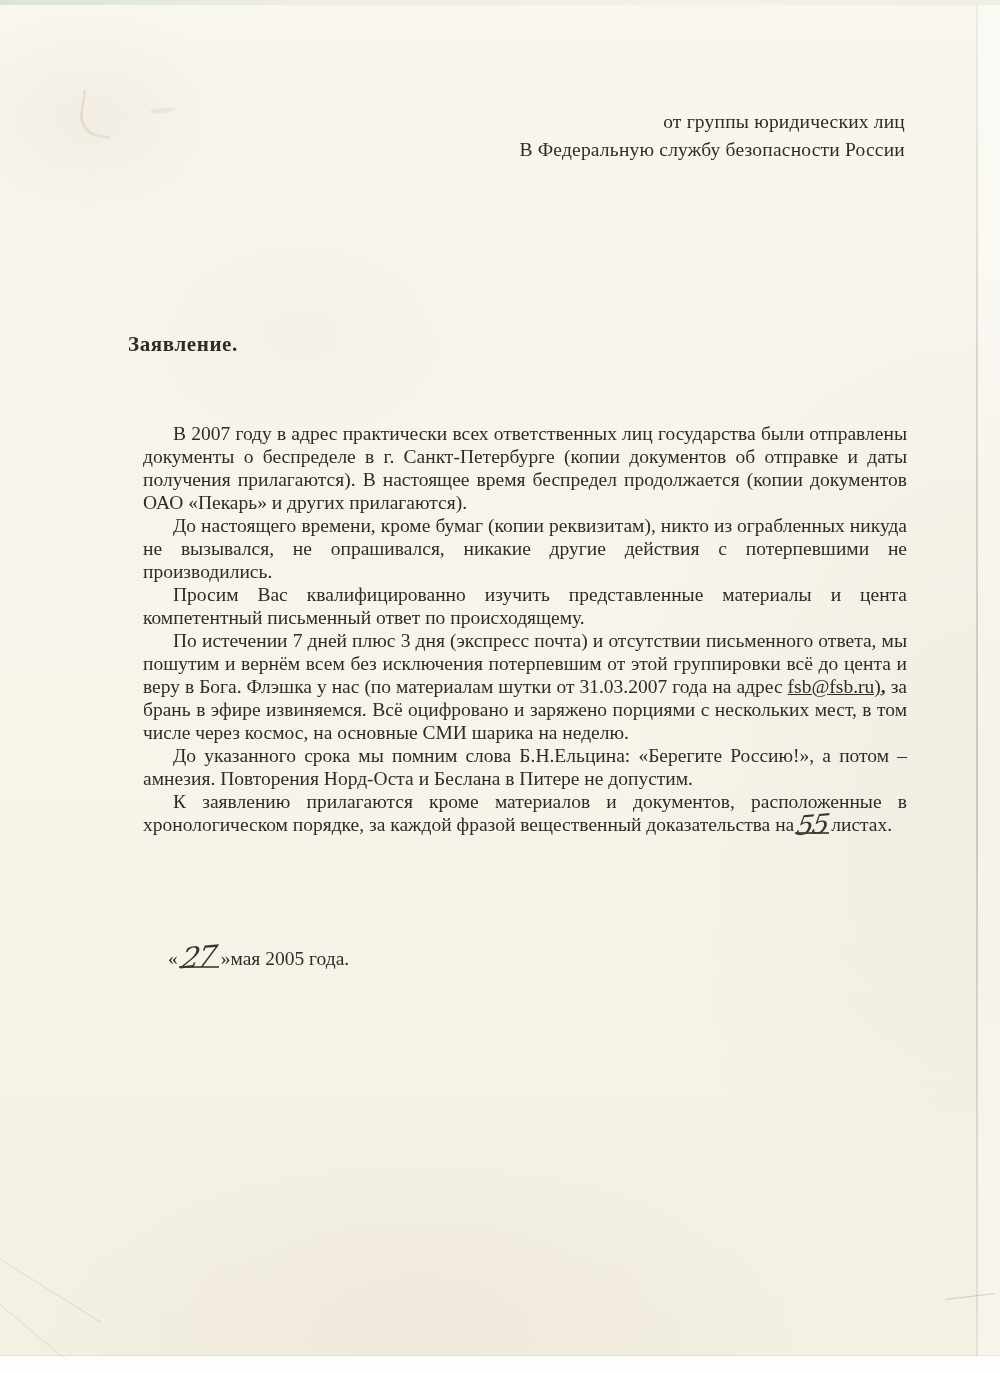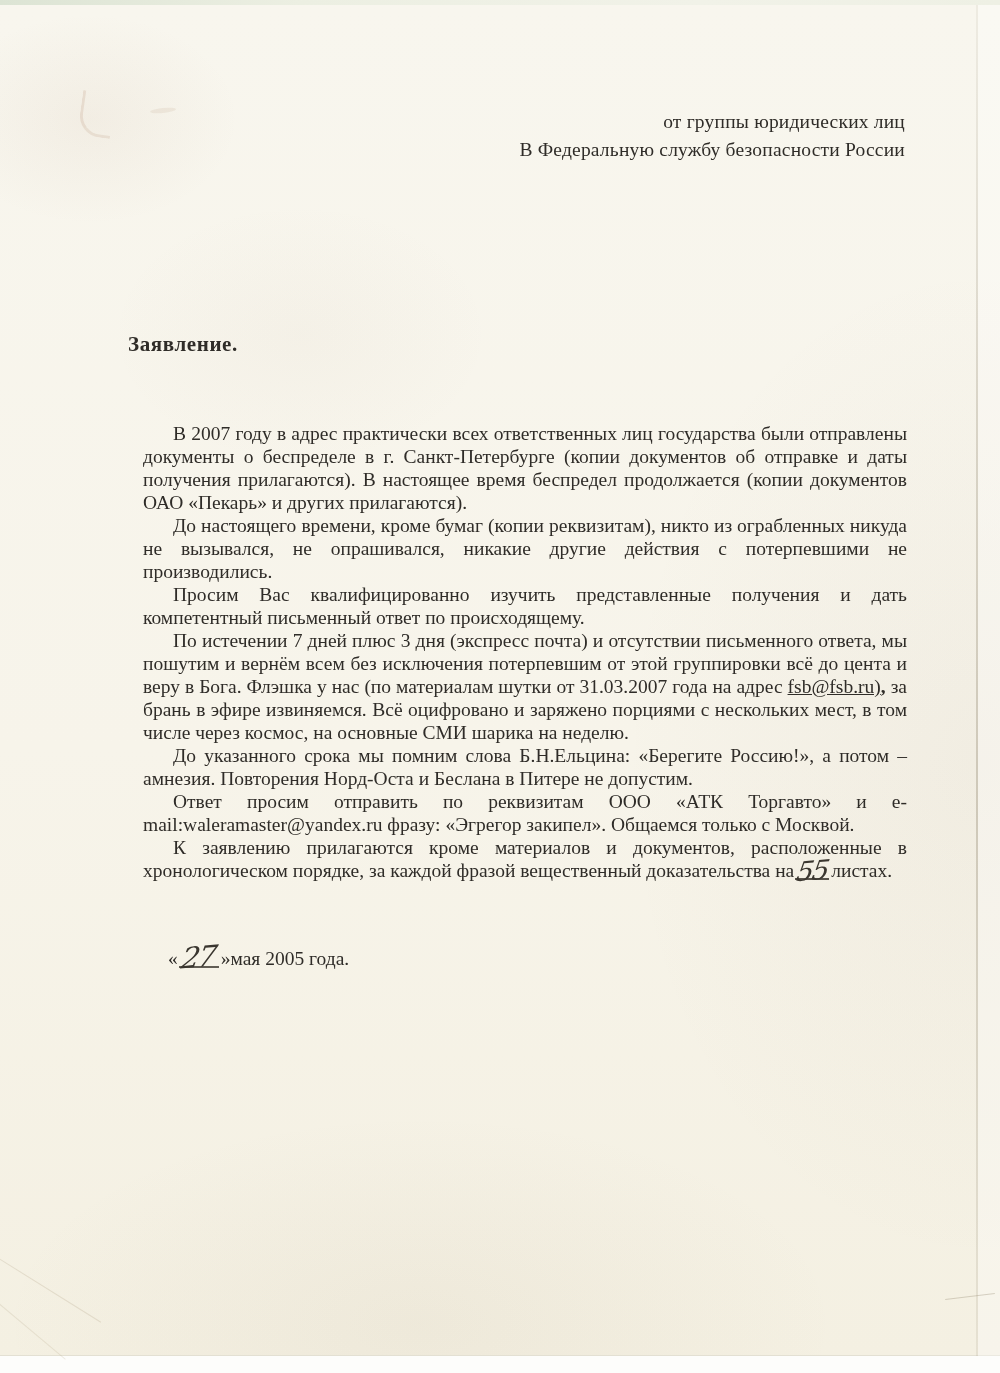--- a/index.html
+++ b/index.html
@@ -143,23 +143,22 @@
   <div class="recipient txt">
     <div>от группы юридических лиц</div>
     <div>В Федеральную службу безопасности России</div>
   </div>
 
   <div class="doc-title txt">Заявление.</div>
 
   <div class="body-text txt">
     <p>В 2007 году в адрес практически всех ответственных лиц государства были отправлены документы о беспределе в г. Санкт-Петербурге (копии документов об отправке и даты получения прилагаются). В настоящее время беспредел продолжается (копии документов ОАО «Пекарь» и других прилагаются).</p>
     <p>До настоящего времени, кроме бумаг (копии реквизитам), никто из ограбленных никуда не вызывался, не опрашивался, никакие другие действия с потерпевшими не производились.</p>
-    <p>Просим Вас квалифицированно изучить представленные получения и дать компетентный письменный ответ по происходящему.</p>
+    <p>Просим Вас квалифицированно изучить представленные материалы и цента компетентный письменный ответ по происходящему.</p>
     <p><span>По истечении 7 дней плюс 3 дня (экспресс почта) и отсутствии письменного ответа, мы пошутим и вернём всем без исключения потерпевшим от этой группировки всё до цента и веру в Бога. Флэшка у нас (по материалам шутки от 31.03.2007 года на адрес </span><span class="link-underline">fsb@fsb.ru)</span><span class="bold-comma">,</span><span> за брань в эфире извиняемся. Всё оцифровано и заряжено порциями с нескольких мест, в том числе через космос, на основные СМИ шарика на неделю.</span></p>
     <p>До указанного срока мы помним слова Б.Н.Ельцина: «Берегите Россию!», а потом – амнезия. Повторения Норд-Оста и Беслана в Питере не допустим.</p>
-    <p>Ответ просим отправить по реквизитам ООО «АТК Торгавто» и e-mail:waleramaster@yandex.ru фразу: «Эгрегор закипел». Общаемся только с Москвой.</p>
     <p><span>К заявлению прилагаются кроме материалов и документов, расположенные в хронологическом порядке, за каждой фразой вещественный доказательства на</span><span class="hw-slot"><span class="hw">55</span></span><span>листах.</span></p>
   </div>
 
   <div class="date-line txt">
     <span>«</span><span class="hw-slot"><span class="hw">27</span></span><span>»мая 2005 года.</span>
   </div>
 </div>
 
 </body></html>

